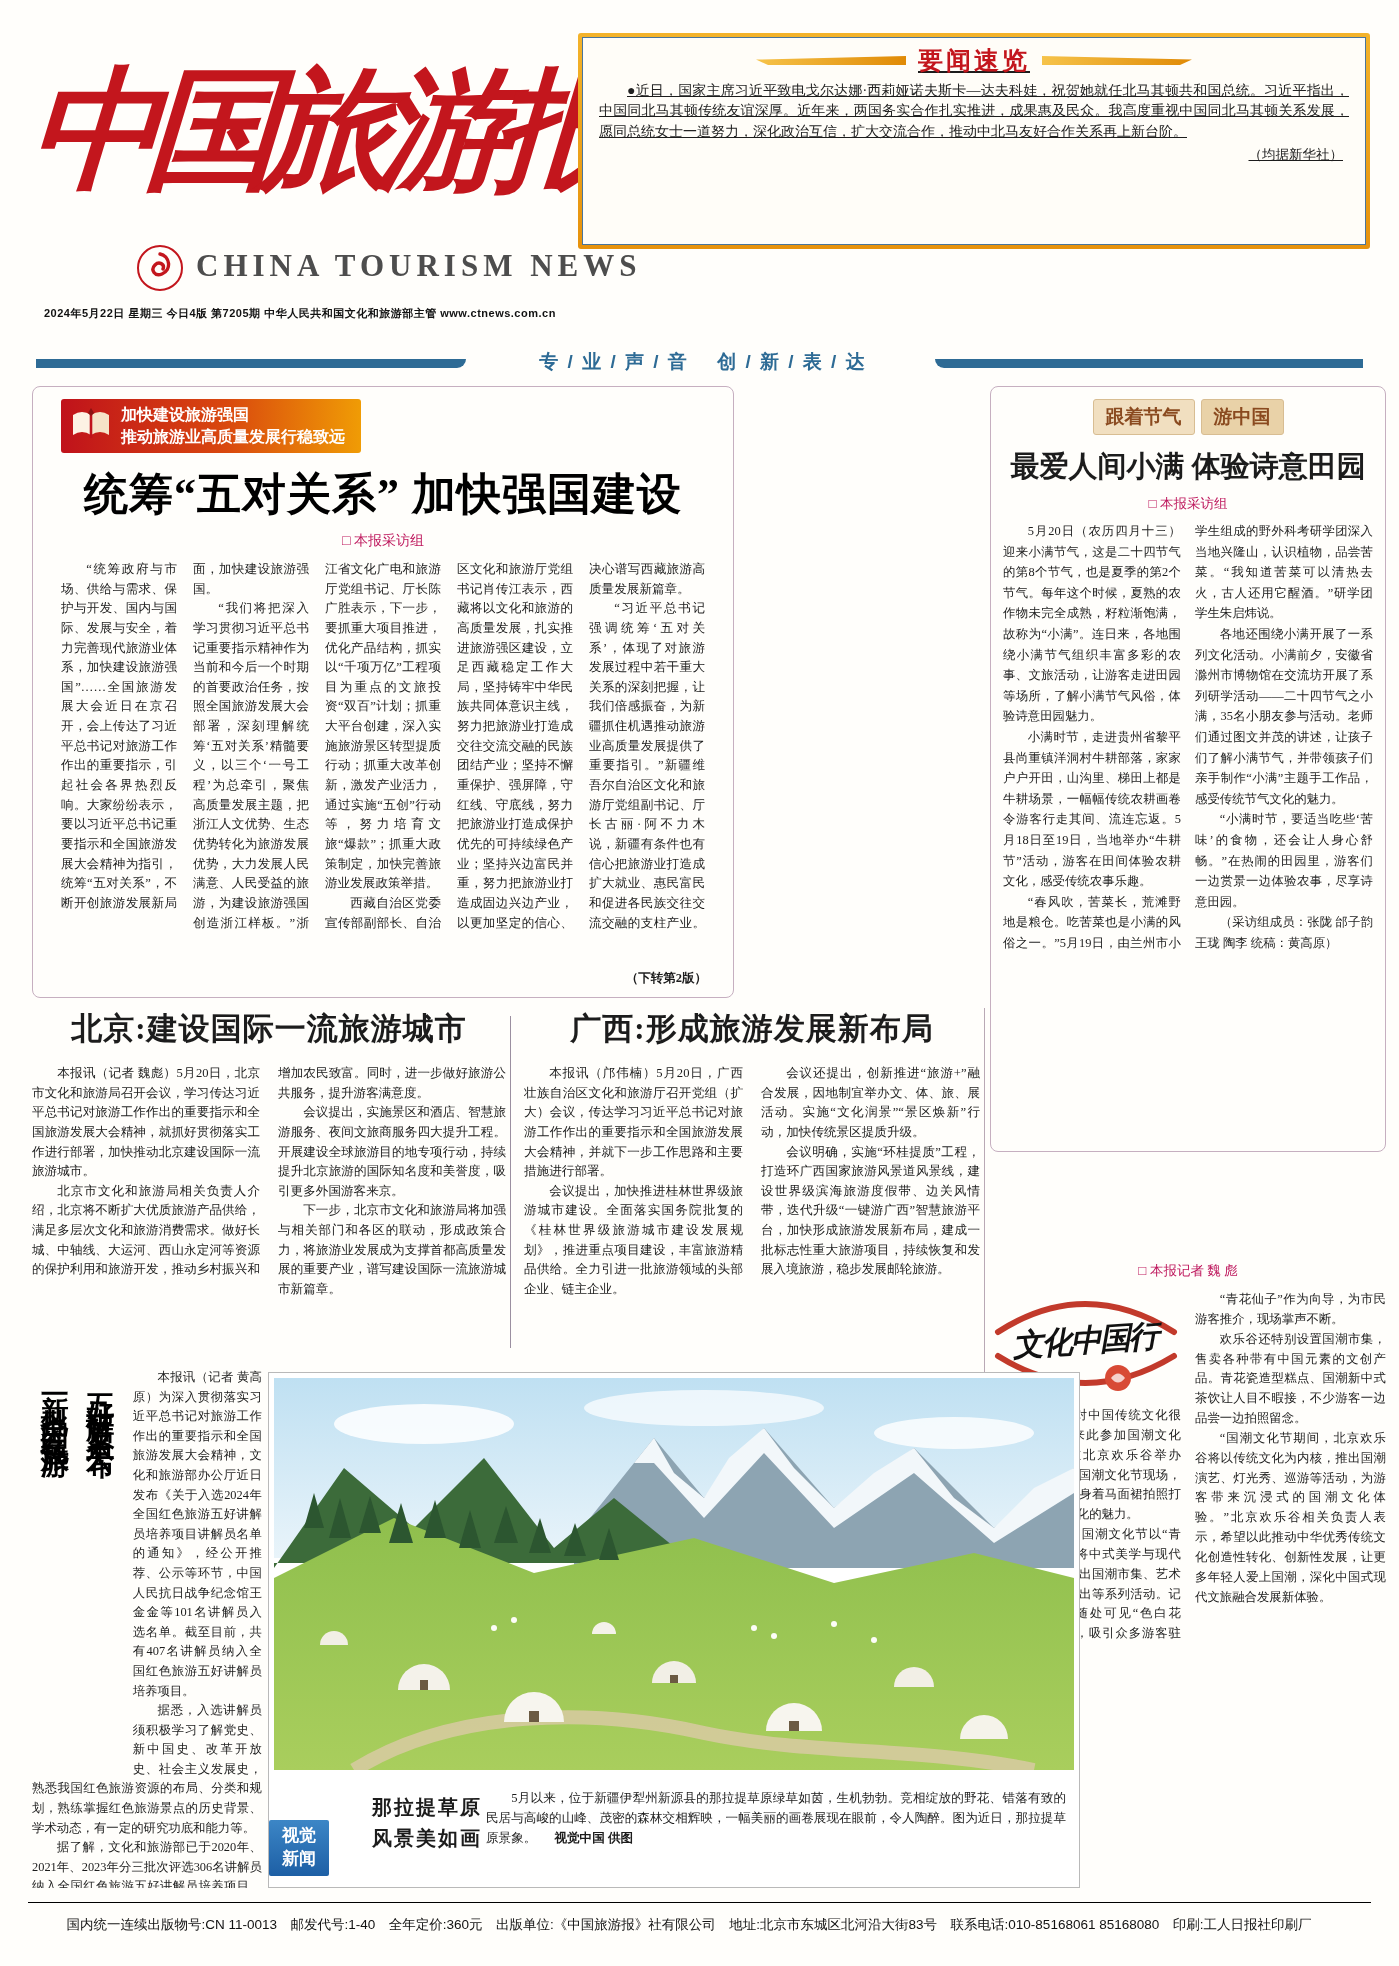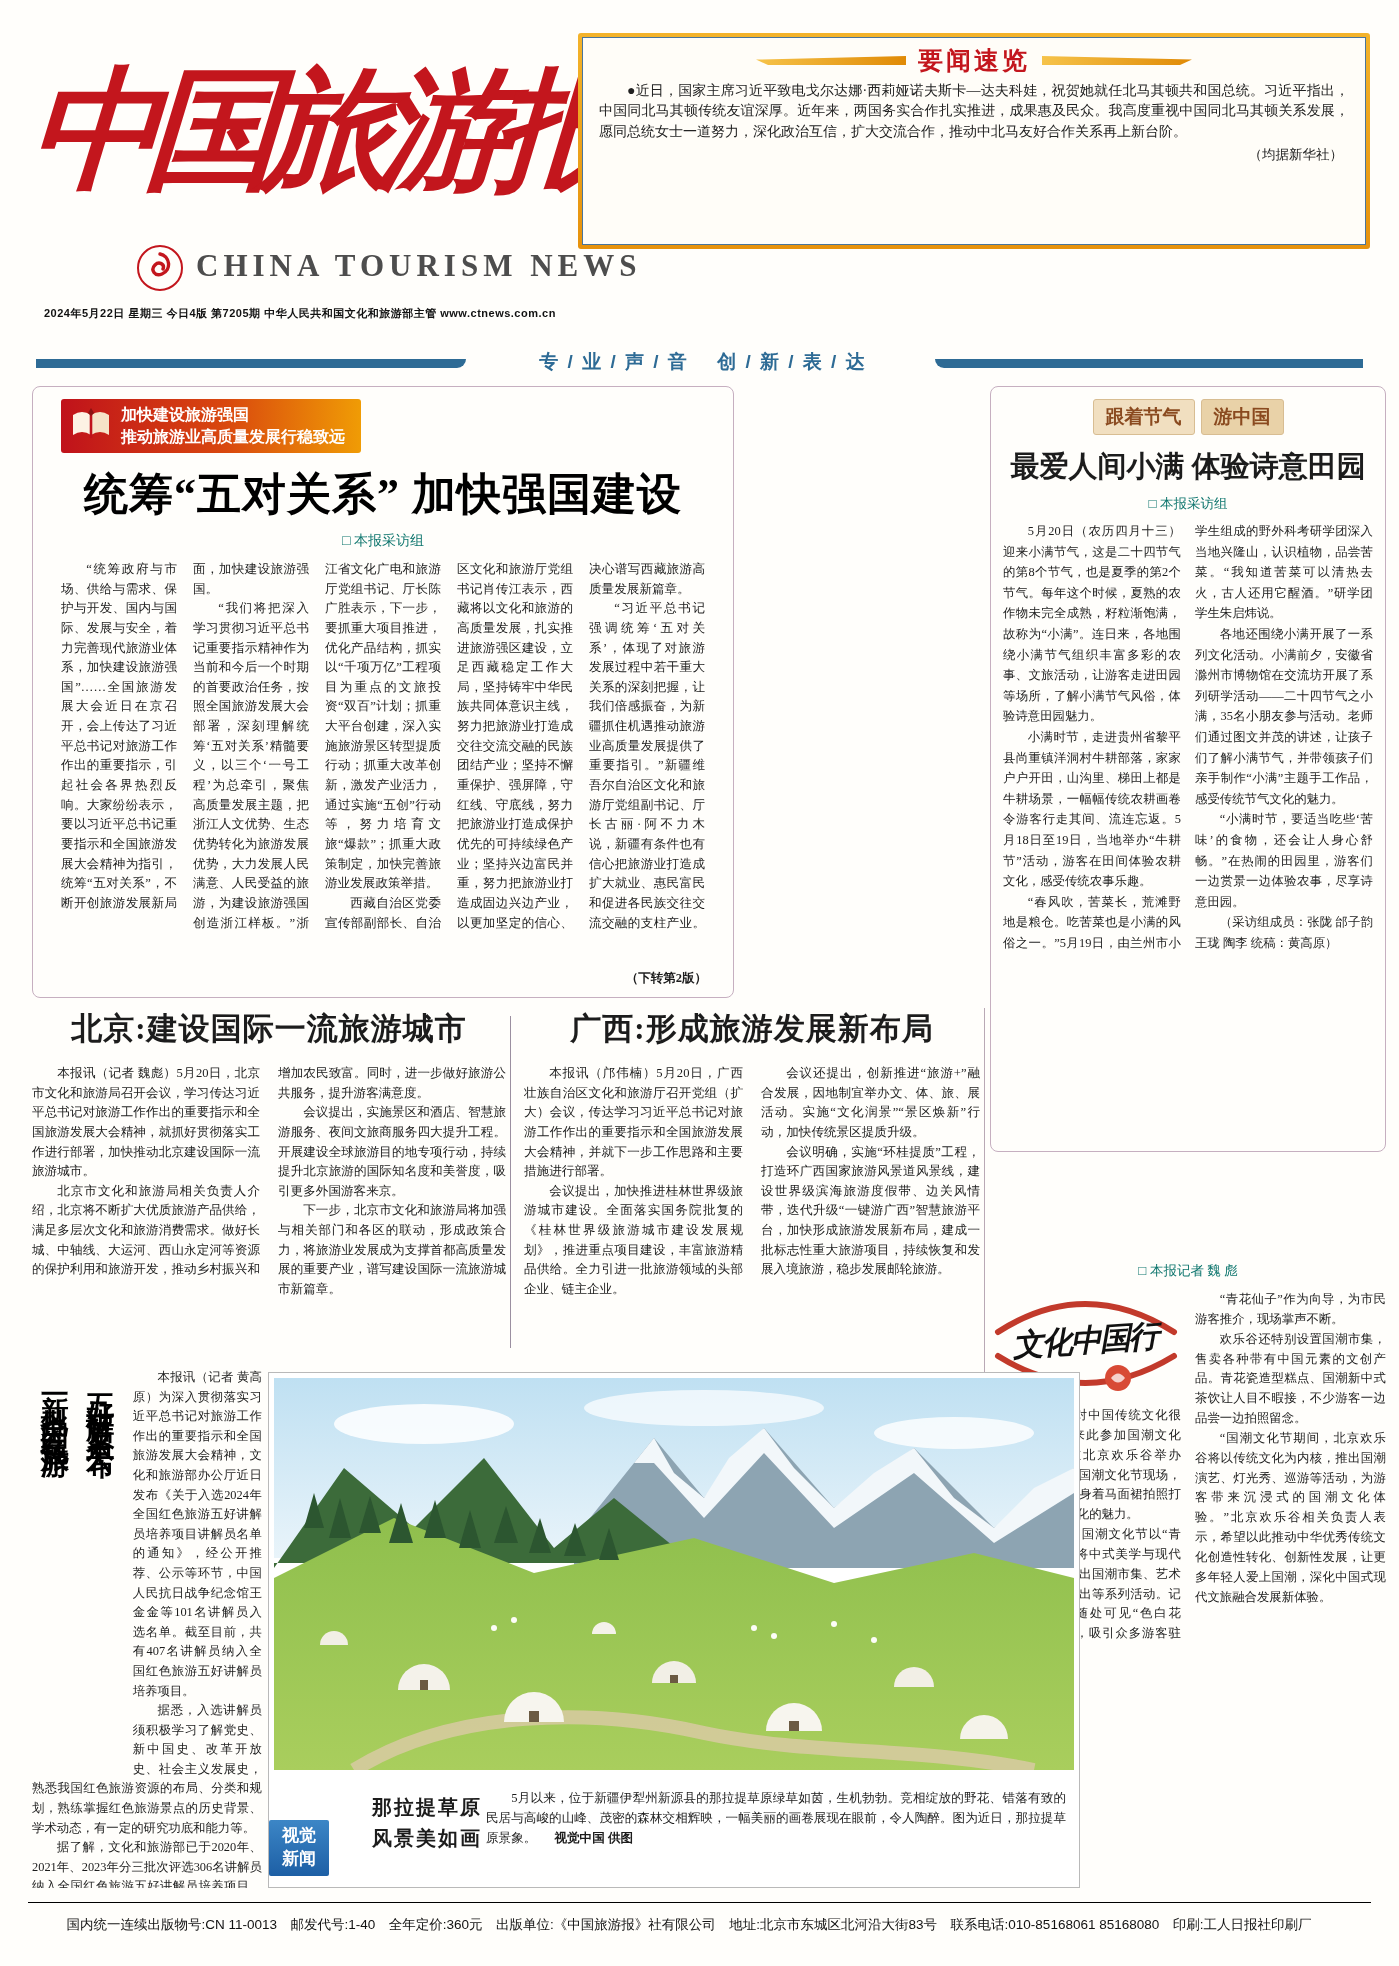--- a/index.html
+++ b/index.html
@@ -27,42 +27,42 @@
     position:absolute; left:44px; top:306px; font-size:11px; font-weight:bold;
     color:#111; letter-spacing:0.5px; font-family:"Liberation Sans",sans-serif;
   }
   
   .brief-box{
     position:absolute; left:578px; top:33px; width:792px; height:216px;
     background:linear-gradient(180deg,#f3b32b,#e7920c); padding:4px; border-radius:3px;
   }
   .brief-inner{
     width:100%; height:100%; background:#fffdf8; border:1px solid #49759c;
-    padding:4px 16px 4px 16px; overflow:hidden;
+    padding:4px 16px 4px 16px; overflow:hidden;text-decoration:underline;
   }
   .brief-title-row{ display:flex; align-items:center; justify-content:center; gap:12px; margin:2px 0 4px;}
   .brief-bar{ width:150px; height:9px; background:linear-gradient(90deg,#f6c34a,#e08a06); }
   .brief-bar.l{ clip-path:polygon(0 40%,100% 0,100% 100%,8% 100%); }
   .brief-bar.r{ clip-path:polygon(0 0,100% 40%,92% 100%,0 100%); }
   .brief-title{ font-size:25px; font-weight:bold; color:#c3161d; letter-spacing:3px; }
   .brief-body p{ font-size:14px; line-height:1.45; text-align:justify; text-indent:2em; color:#222; margin-bottom:4px;}
   .brief-source{ text-align:right; font-size:13.5px; color:#222; padding-right:6px;}
   
   .slogan{ position:absolute; left:0; top:349px; width:1399px; height:26px; }
   .slogan .bar{ position:absolute; top:10px; height:9px; background:#2e6b95; }
   .slogan .bar.l{ left:36px; width:430px; border-radius:0 0 12px 0; }
   .slogan .bar.r{ left:935px; width:428px; border-radius:0 0 0 12px; }
   .slogan .txt{
     position:absolute; left:478px; top:0; width:450px; text-align:center;
     font-size:19px; font-weight:bold; color:#2e6b95; letter-spacing:2px;
     font-family:"Liberation Sans",sans-serif;
   }
   
   .boxed{ border:1px solid #c6afc0; border-radius:8px; background:#fffefb; }
-  .byline{ text-align:center; font-size:14px; color:#0f766e; }
+  .byline{ text-align:center; font-size:14px; color:#be185d; }
   .body-text p{ font-size:12.6px; line-height:1.56; text-align:justify; text-indent:2em; color:#1c1c1c; }
   
   .lead{ position:absolute; left:32px; top:386px; width:702px; height:612px; padding:12px 28px; }
   .lead-badge{
     display:inline-flex; align-items:center; gap:10px; min-height:54px; padding:5px 16px 5px 10px;
     background:linear-gradient(90deg,#c0121b 0%,#d9480e 55%,#f09c05 100%);
     border-radius:3px; color:#fff; font-family:"Liberation Sans",sans-serif;
   }
   .lead-badge .lines{ font-size:16px; font-weight:bold; line-height:1.35; }
   .lead-headline{

